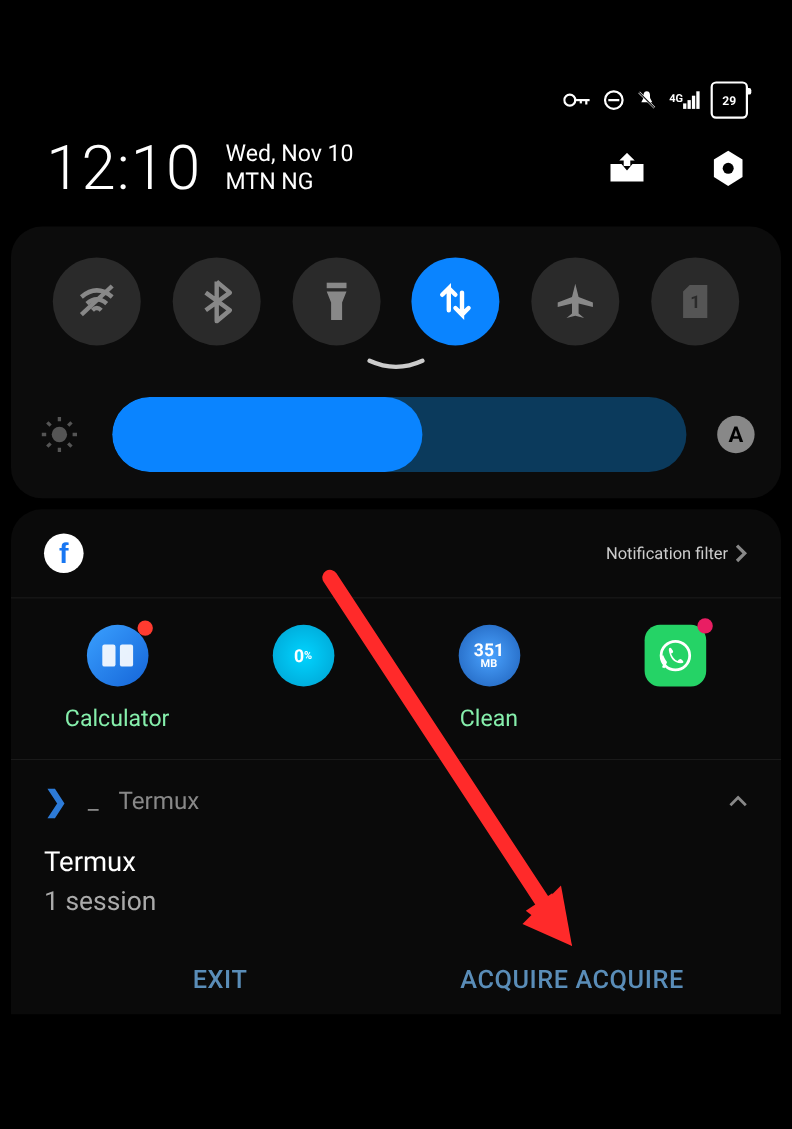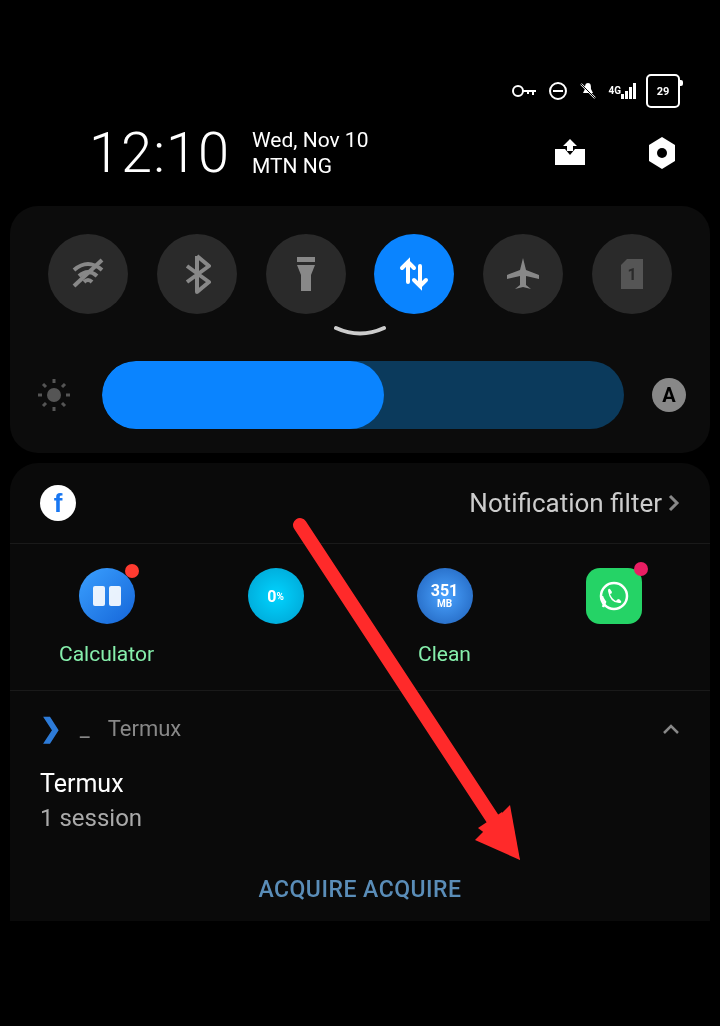--- a/index.html
+++ b/index.html
@@ -47,21 +47,20 @@
 }
 .header-row {
   display: flex;
   align-items: center;
   padding: 10px 40px 20px 42px;
 }
 .clock {
   font-size: 56px;
   font-weight: 300;
   letter-spacing: 1px;
-  margin-left: 47px;
 }
 .date-car {
   margin-left: 22px;
   font-size: 21px;
 }
 .date-car .date { margin-bottom: 2px; }
 .inbox-icon, .gear-icon {
   width: 36px; height: 36px; display:flex; align-items:center; justify-content:center;
 }
 .header-right { margin-left: auto; display: flex; gap: 56px; align-items: center; }
@@ -141,21 +140,21 @@
   background: #fff;
   color: #1877f2;
   display:flex; align-items:center; justify-content:center;
   font-weight: bold;
   font-size: 26px;
   font-family: Arial;
 }
 .nf-link {
   margin-left: auto;
   color: #ccc;
-  font-size: 26px;
+  font-size: 15px;
   display:flex; align-items:center; gap:6px;
 }
 
 .apps-row {
   display: flex;
   justify-content: space-around;
   padding: 24px 12px 24px 12px;
   border-bottom: 1px solid #1a1a1a;
 }
 .app-item {
@@ -417,20 +416,21 @@
       <span>Termux</span>
       <span class="termux-chevron">
         <svg width="18" height="12" viewBox="0 0 18 12">
             <path d="M2 9 L9 2 L16 9" stroke="#888" stroke-width="2.5" fill="none"></path>
           </svg>
       </span>
     </div>
     <div class="termux-title">Termux</div>
     <div class="termux-sub">1 session</div>
     <div class="termux-actions">
+      <div class="termux-action">EXIT</div>
       <div class="termux-action">ACQUIRE ACQUIRE</div>
     </div>
   </div>
 </div>
 
 <svg class="arrow" width="280" height="380" viewBox="0 0 280 380">
   <line x1="20" y1="15" x2="220" y2="320" stroke="#ff2a2a" stroke-width="14" stroke-linecap="round"></line>
   <polygon points="240,350 198,318 222,302" fill="#ff2a2a"></polygon>
   <polygon points="240,350 195,330 230,295" fill="#ff2a2a"></polygon>
 </svg>

